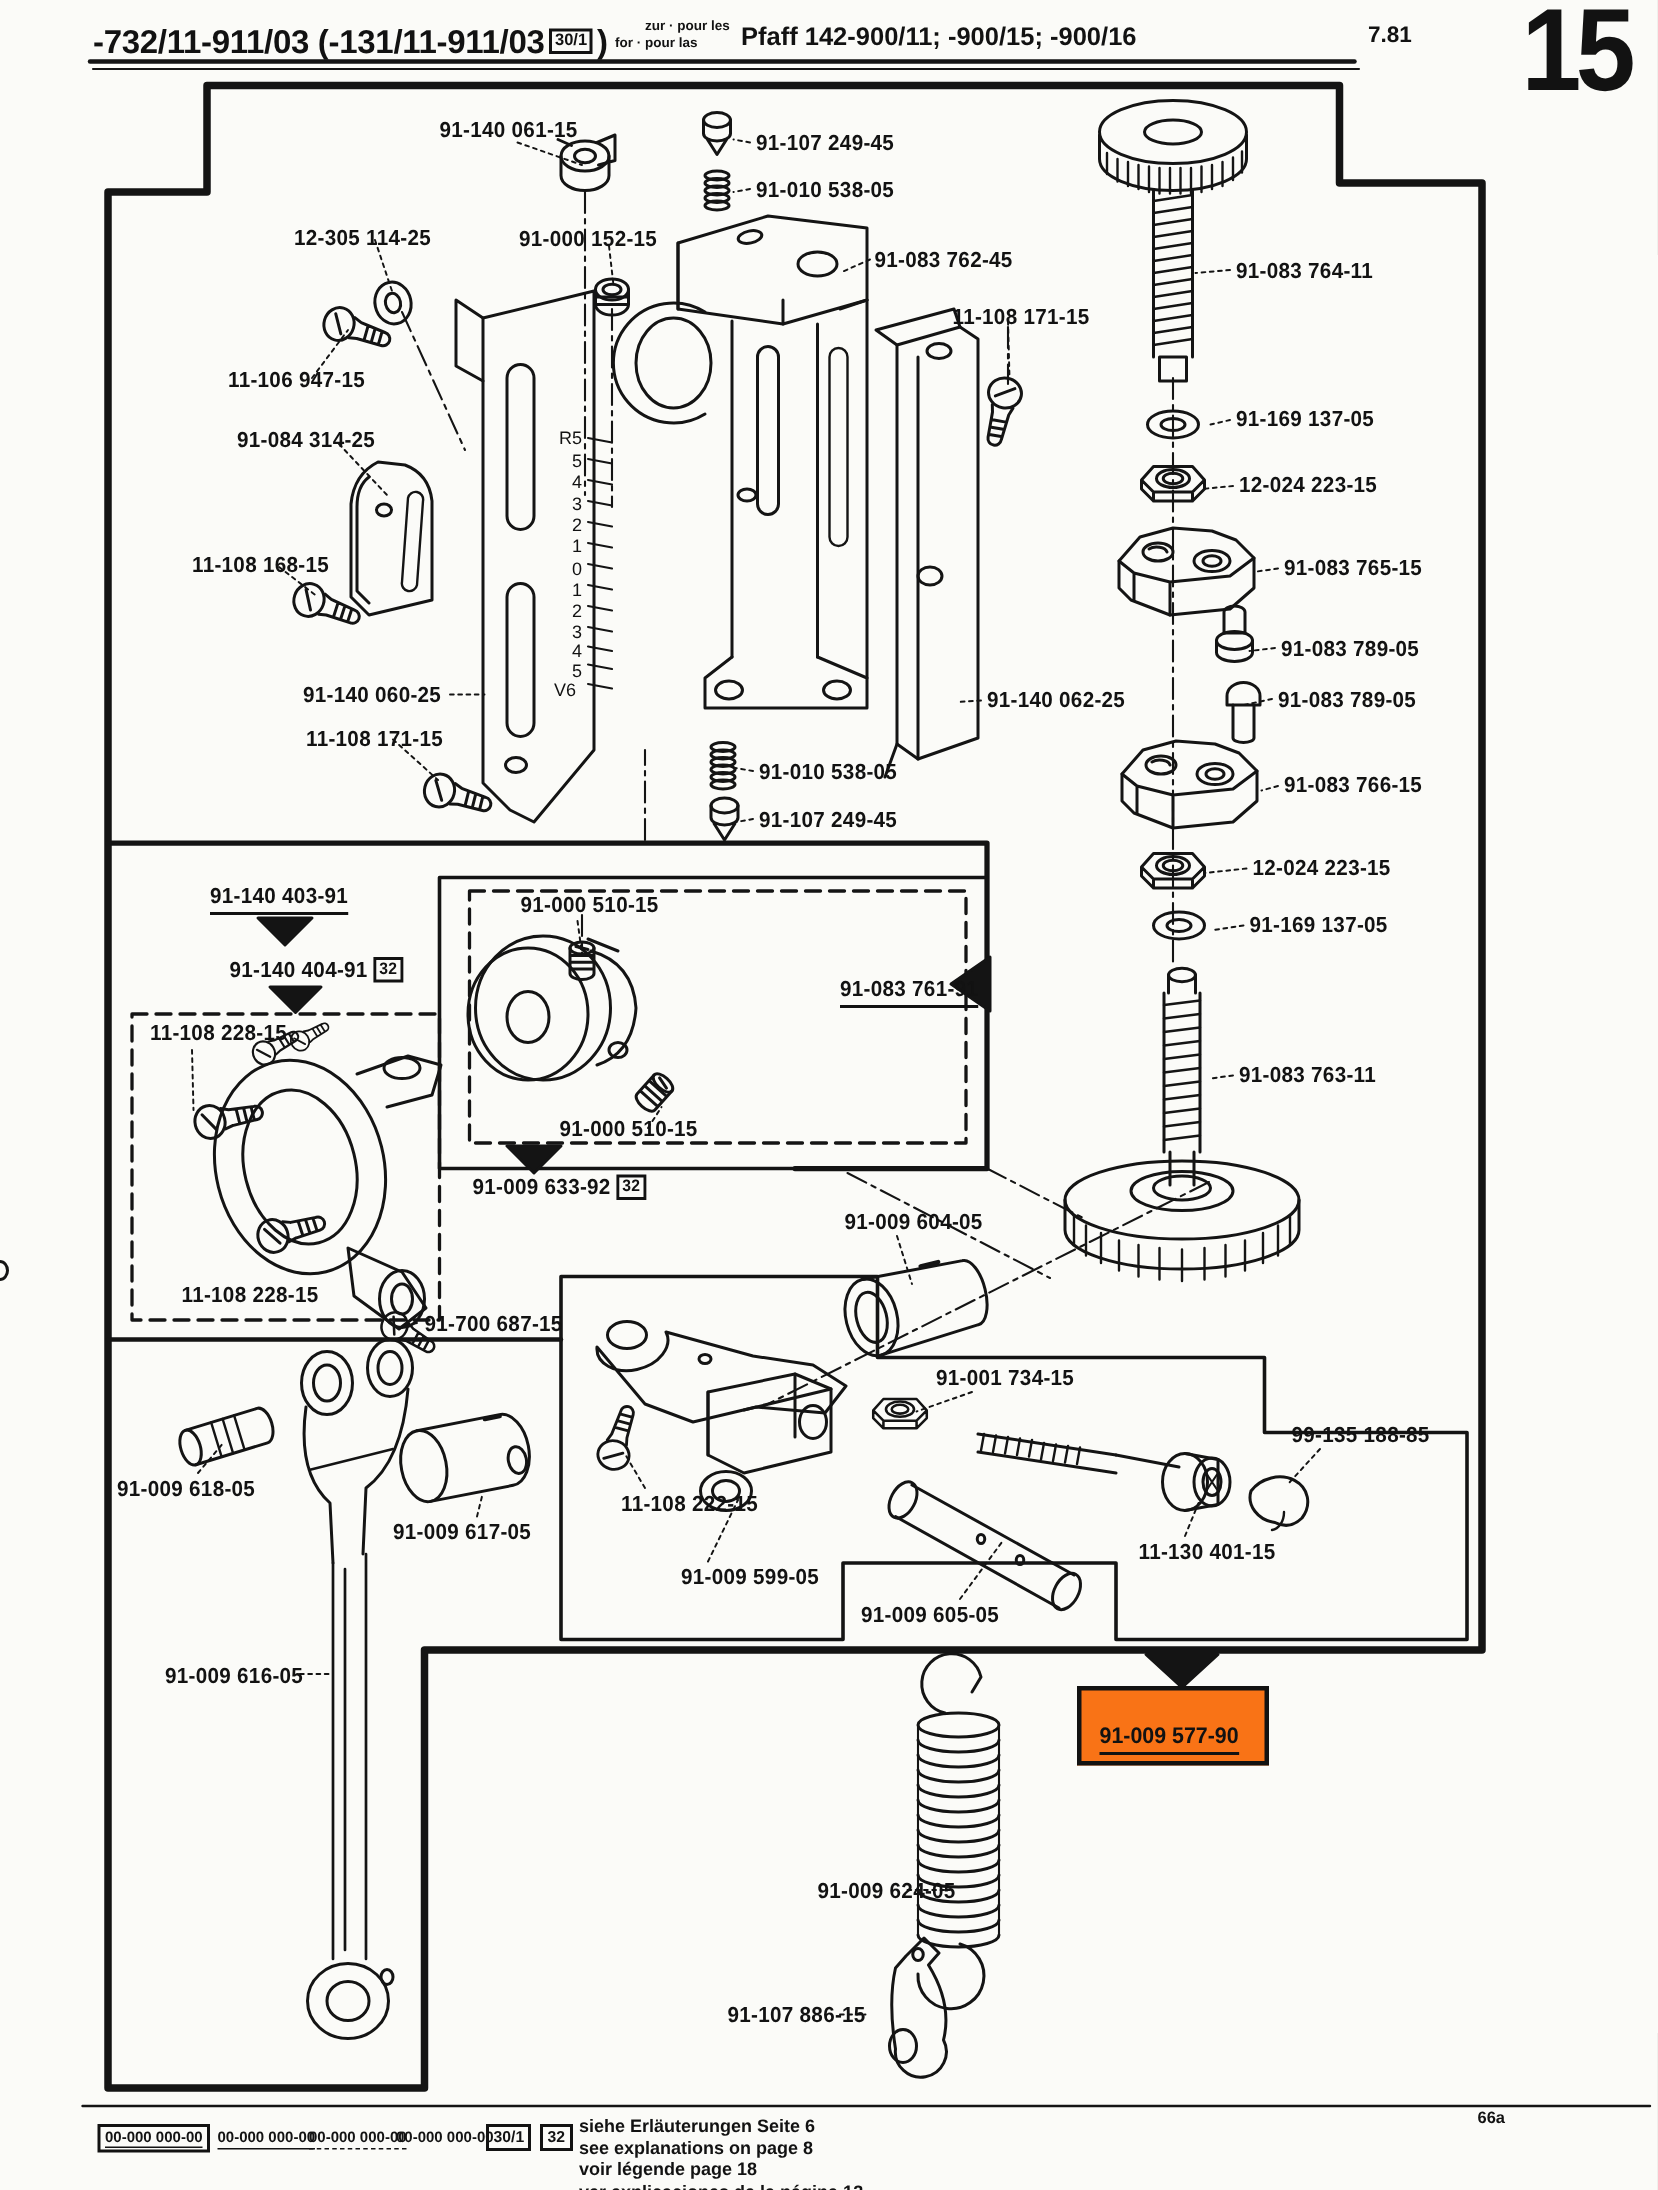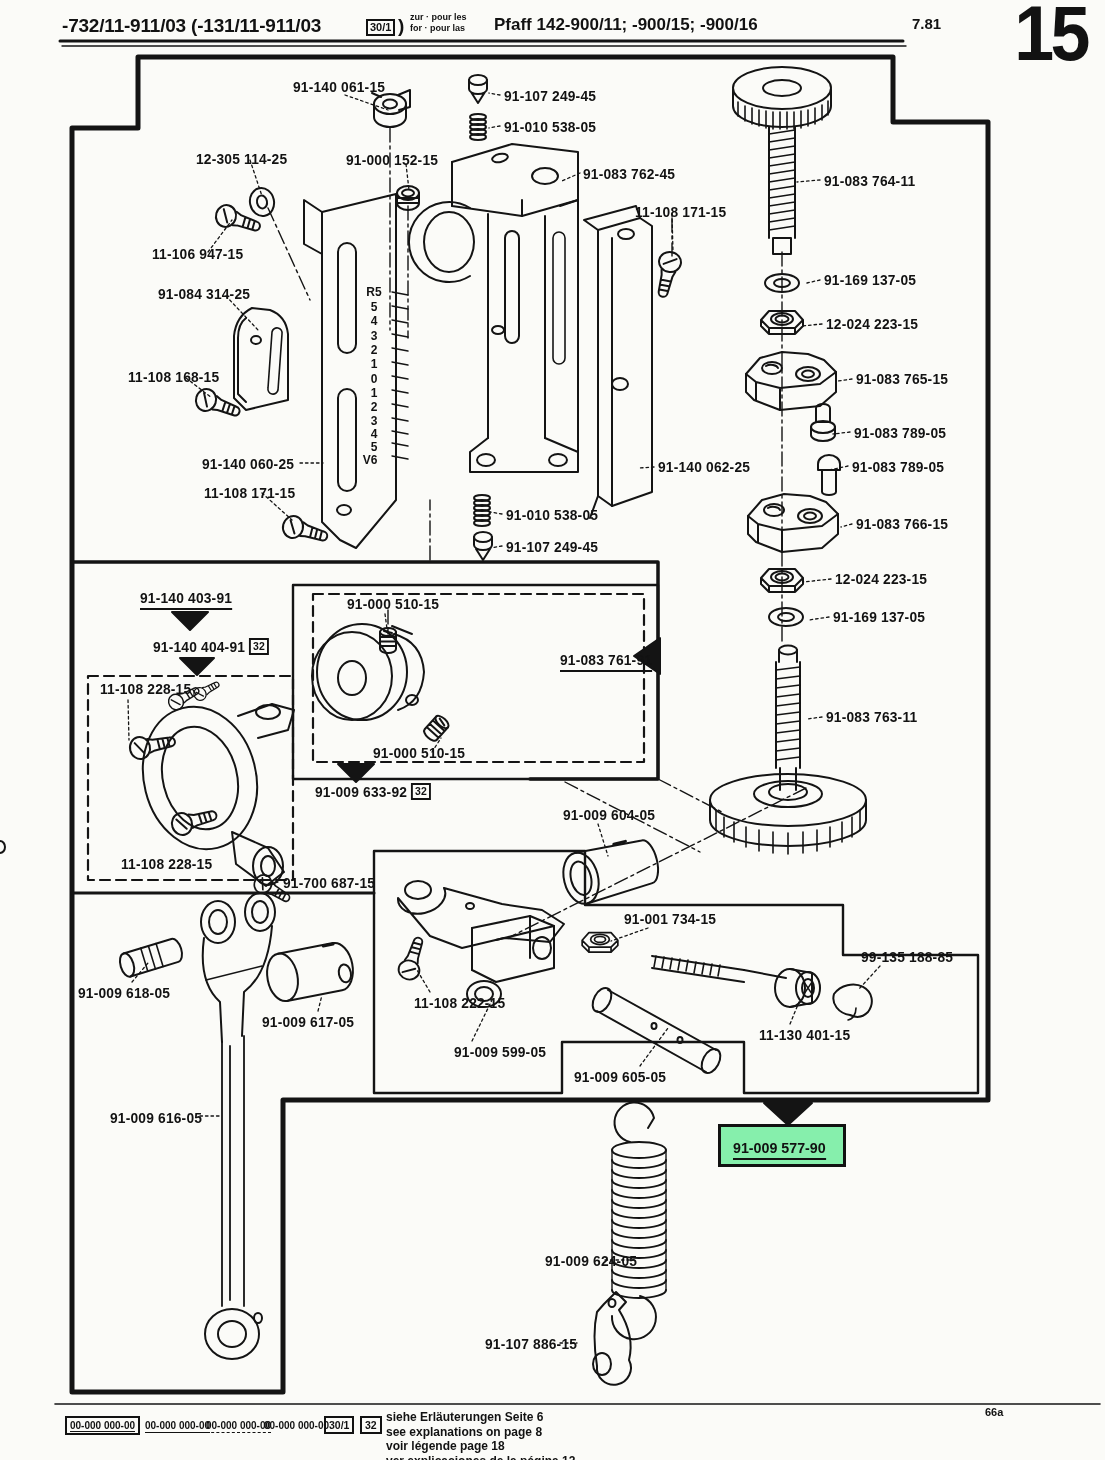--- a/index.html
+++ b/index.html
@@ -1,53 +1,53 @@
 <!DOCTYPE html>
 <html><head>
 <meta charset="utf-8">
 <style>
   html,body{margin:0;padding:0;background:#e8e8e4;}
   .page{position:relative;width:1105px;height:1460px;background:#fbfbf8;overflow:hidden;
         font-family:"Liberation Sans",sans-serif;color:#121212;}
   svg{position:absolute;left:0;top:0;}
   .hdr{position:absolute;font-weight:700;white-space:nowrap;}
-  .hdr-code{font-size:19px;letter-spacing:-0.2px;}
+  .hdr-code{font-size:22px;letter-spacing:-0.2px;}
   .hdr-small{font-size:9px;font-weight:700;line-height:10px;}
   .hdr-title{font-size:17px;}
   .hdr-date{font-size:15px;}
   .pagetab{position:absolute;right:18px;top:-12px;font-size:78px;font-weight:900;
            letter-spacing:-4px;transform:scaleX(.92);transform-origin:right top;}
   .tagbox{display:inline-block;border:2px solid #121212;font-size:11px;font-weight:700;
           padding:0 2px;line-height:13px;vertical-align:2px;}
   .lbl{position:absolute;font-size:14.5px;font-weight:700;letter-spacing:.2px;white-space:nowrap;
        transform:scaleX(.95);transform-origin:left top;line-height:17px;}
   .lbl.u{border-bottom:2px solid #121212;padding-bottom:1px;}
-  .lblbox{position:absolute;border:3px solid #121212;padding:12px 12px 4px 12px;background:#86efac;}
+  .lblbox{position:absolute;border:3px solid #121212;padding:22px 12px 4px 12px;background:#f97316;}
   .lblbox .inner{font-size:15px;font-weight:700;border-bottom:2px solid #121212;padding-bottom:2px;
                  white-space:nowrap;transform:scaleX(.95);transform-origin:left top;}
-  .scale{position:absolute;width:28px;text-align:center;font-size:12px;font-weight:700;line-height:12px;}
+  .scale{position:absolute;width:28px;text-align:right;font-size:12px;font-weight:400;line-height:12px;}
   .ftr{position:absolute;font-weight:700;white-space:nowrap;}
   .code{font-size:10px;letter-spacing:0;}
   .code.bx{border:2px solid #121212;padding:2px 3px;}
   .code.un{border-bottom:1.5px solid #121212;padding-bottom:1px;}
   .code.du{border-bottom:1.5px dashed #121212;padding-bottom:1px;}
   .code .in-u{border-bottom:1.5px solid #121212;}
   .fbox{font-size:10.5px;border:2px solid #121212;padding:1px 3px;}
   .notes{position:absolute;font-size:12px;font-weight:700;line-height:14.5px;}
   .pgnum{position:absolute;font-size:11px;font-weight:700;}
 </style>
 </head>
 <body>
 
 <div class="page">
 
   <div class="hdr hdr-code" style="left:62px;top:15px">-732/11-911/03 (-131/11-911/03</div>
   <span class="hdr tagbox" style="left:366px;top:19px">30/1</span>
   <div class="hdr hdr-code" style="left:398px;top:15px">)</div>
-  <div class="hdr hdr-small" style="left:410px;top:12px">zur · pour les</div>
+  <div class="hdr hdr-small" style="left:430px;top:12px">zur · pour les</div>
   <div class="hdr hdr-small" style="left:410px;top:23px">for · pour las</div>
   <div class="hdr hdr-title" style="left:494px;top:15px">Pfaff 142-900/11; -900/15; -900/16</div>
   <div class="hdr hdr-date" style="left:912px;top:15px">7.81</div>
   <div class="pagetab">15</div>
 
   <svg width="1105" height="1460" viewBox="0 0 1105 1460">
     <defs>
       <g id="scr">
         <ellipse cx="0" cy="0" rx="10" ry="11"></ellipse>
         <line x1="-4" y1="-6" x2="3" y2="6"></line>

